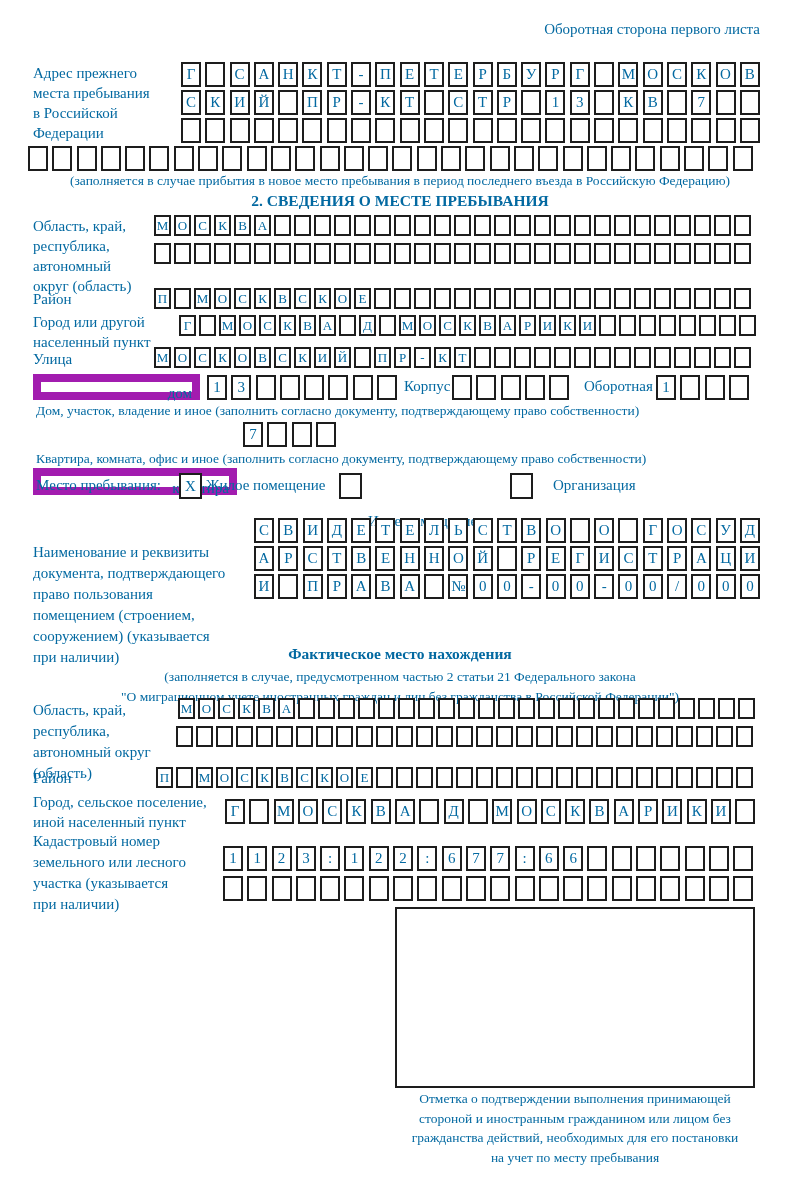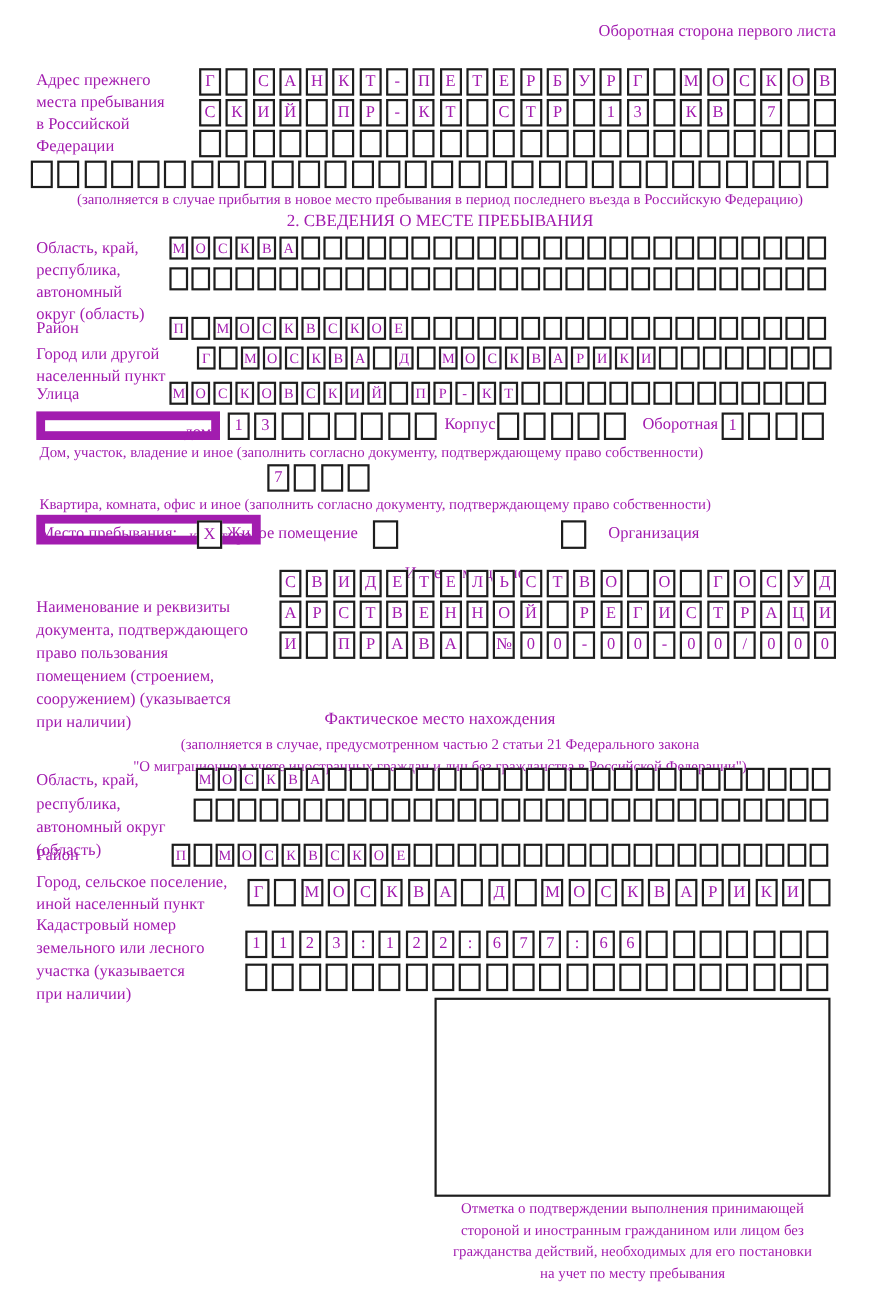--- a/index.html
+++ b/index.html
@@ -1,26 +1,26 @@
 <!DOCTYPE html>
 <html lang="ru"><head>
 <meta charset="utf-8">
 <style>
   html,body{margin:0;padding:0;background:#fff;}
   .page{
     position:relative;width:800px;height:1180px;background:#fff;
-    font-family:"Liberation Serif","DejaVu Serif",serif;color:#a21caf;
+    font-family:"Liberation Serif","DejaVu Serif",serif;color:#0369a1;
     overflow:hidden;margin:0 auto;
   }
   .hdr{position:absolute;top:21px;right:40px;font-size:15px;}
   .lbl{position:absolute;font-size:15px;line-height:20px;white-space:pre-line;}
   .lbl.lh21{line-height:21px;}
   .cap{position:absolute;font-size:13.5px;white-space:pre-line;}
   .center{left:0;width:800px;text-align:center;}
-  .title{position:absolute;left:0;width:800px;text-align:center;font-weight:normal;font-size:15.5px;}
+  .title{position:absolute;left:0;width:800px;text-align:center;font-weight:bold;font-size:15.5px;}
   .row{position:absolute;display:flex;}
   .row.lg{gap:4.3px;}
   .row.sm{gap:3px;}
   .cell{
     box-sizing:border-box;border:2px solid #1d1d1d;background:#fff;
     text-align:center;overflow:hidden;
   }
   .lg .cell{width:20px;height:25px;font-size:15px;line-height:21px;}
   .sm .cell{width:17px;height:21px;font-size:13px;line-height:17px;}
   .widebox{

